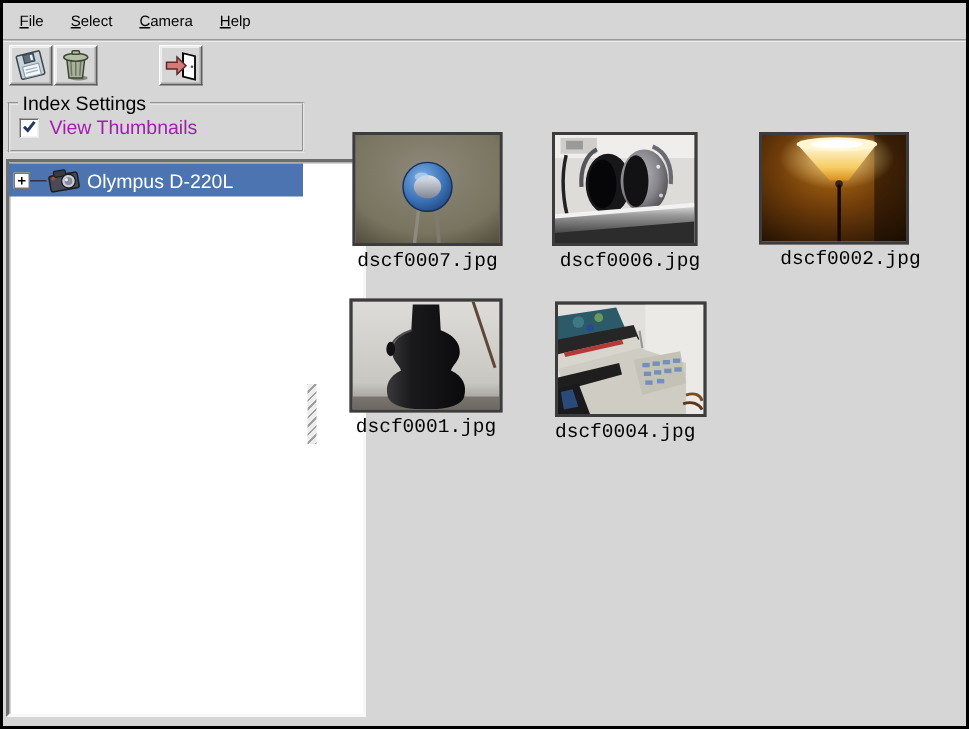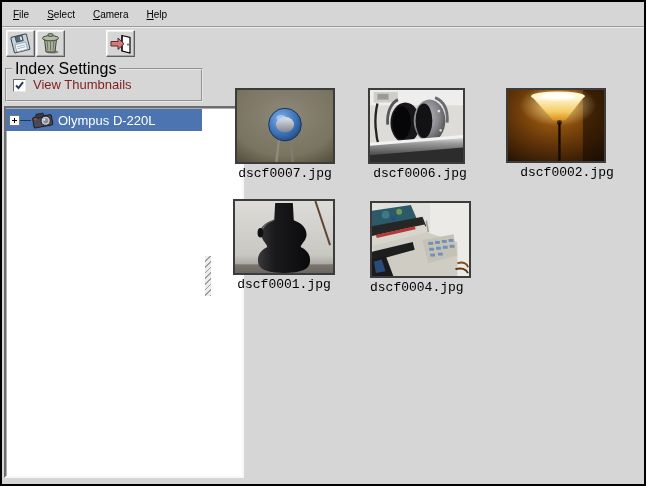--- a/index.html
+++ b/index.html
@@ -30,29 +30,29 @@
     display:flex; align-items:center; justify-content:center;
   }
   .tool-btn svg { display:block; }
   
   .frame {
     position:absolute; left:3px; top:66px; width:198px; height:34px;
     border:2px groove #e6e6e6;
   }
   .frame-label {
     position:absolute; left:5px; top:-9px; padding:0 3px;
-    background:#d6d6d6; font-size:16px; color:#000; line-height:16px;
+    background:#d6d6d6; font-size:13px; color:#000; line-height:16px;
   }
   .checkbox {
     position:absolute; left:6px; top:9px; width:13px; height:13px;
     background:#fff; border:1px solid; border-color:#6a6a6a #e9e9e9 #e9e9e9 #6a6a6a;
     display:flex; align-items:center; justify-content:center;
   }
   .checkbox-label {
-    position:absolute; left:26px; top:7px; font-size:13px; color:#7f1d1d;
+    position:absolute; left:26px; top:7px; font-size:13px; color:#a21caf;
   }
   
   .sunken {
     background:#fff;
     border:2px solid; border-color:#6e6e6e #f8f8f8 #f8f8f8 #6e6e6e;
     box-shadow:inset 1px 1px 0 #adadad;
   }
   .tree-panel  { position:absolute; left:2px;   top:104px; width:240px; height:372px; }
   .icon-panel  { position:absolute; left:210px; top:58px;  width:428px; height:418px;font-family:Liberation Mono, monospace; }
   

